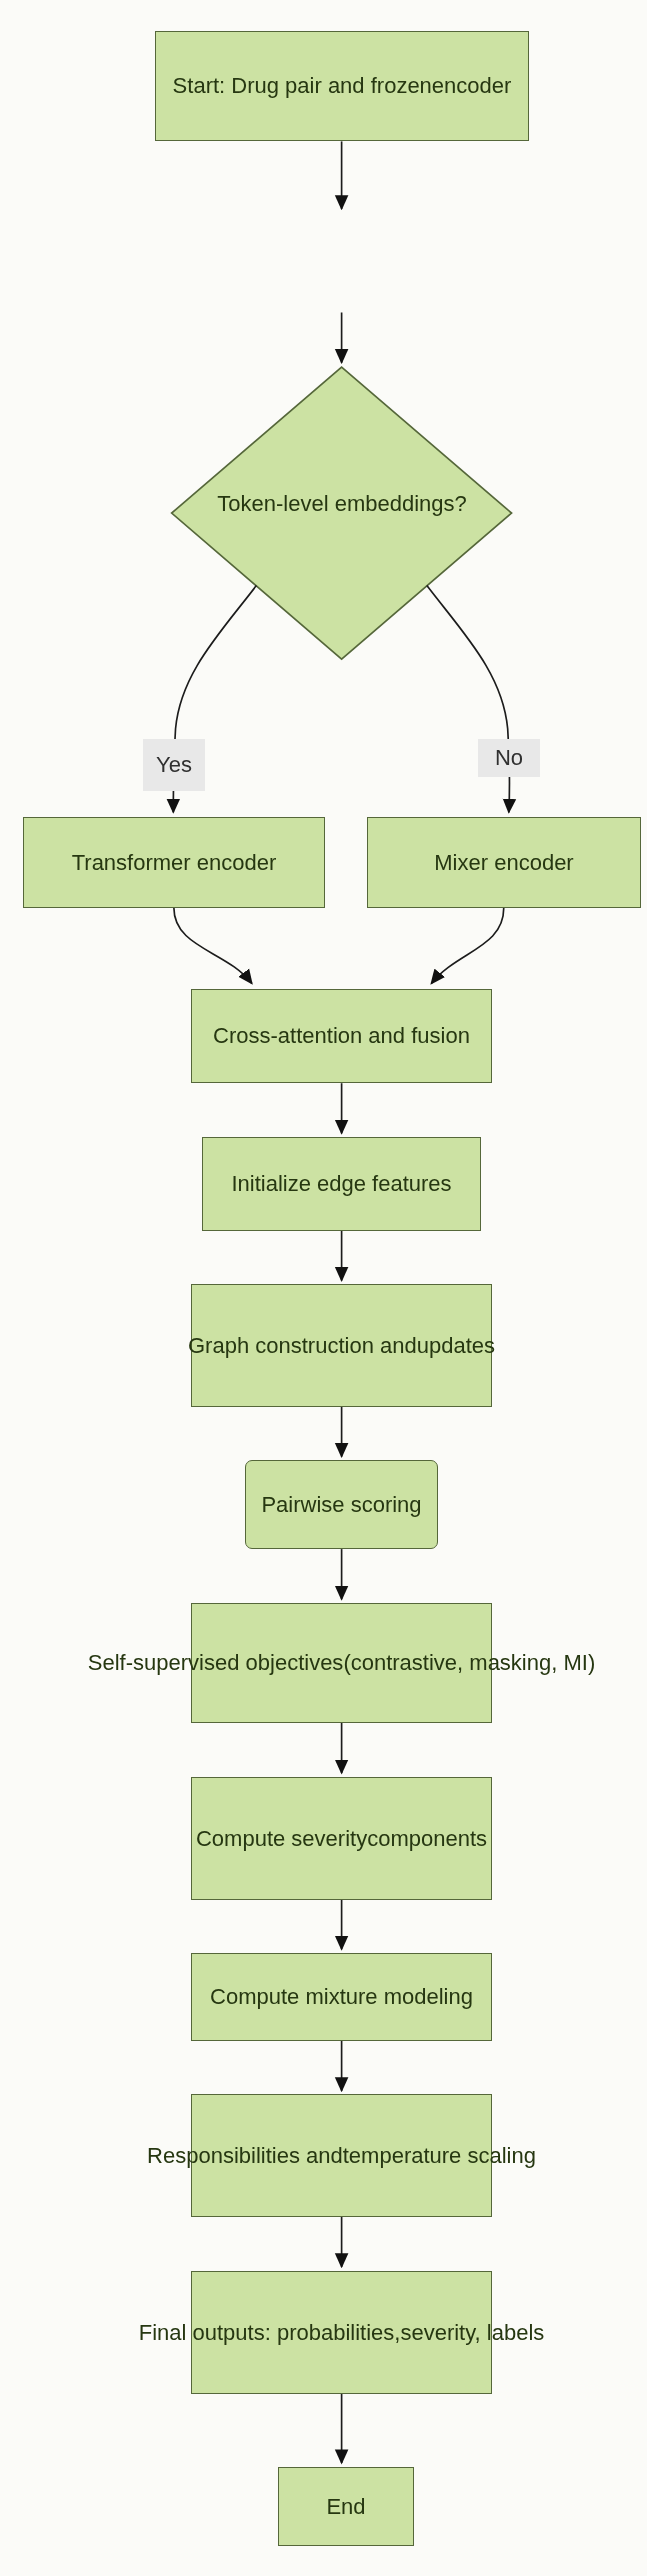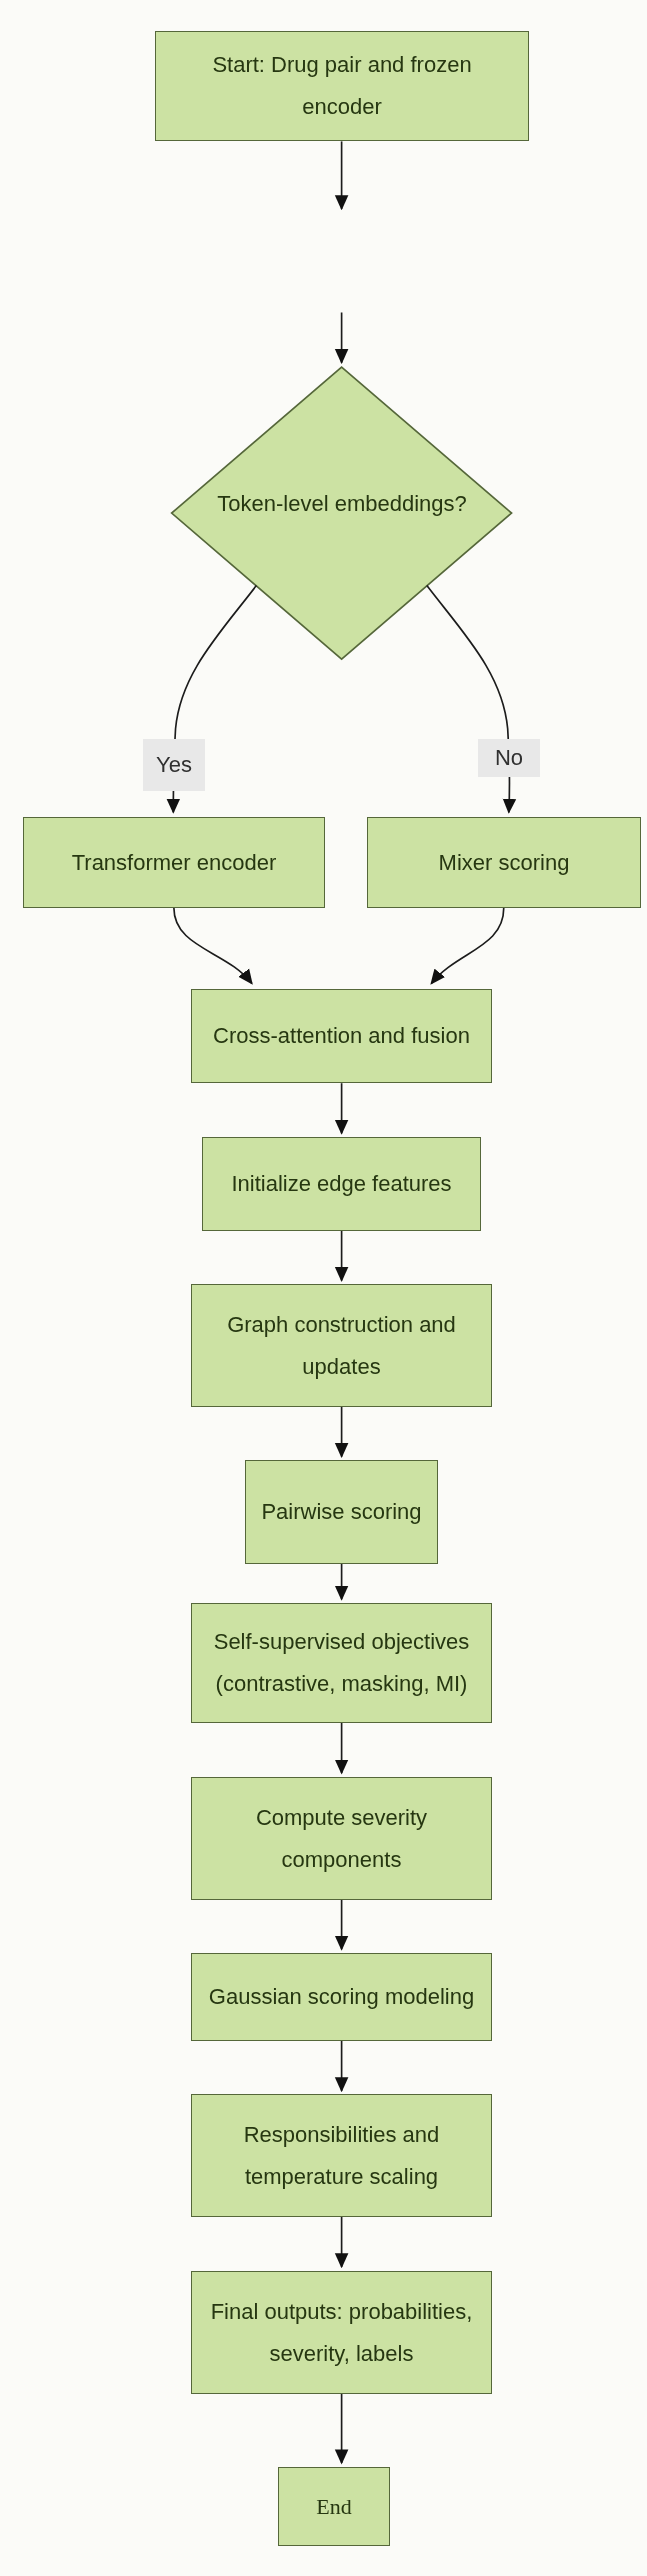--- a/index.html
+++ b/index.html
@@ -17,21 +17,21 @@
     width:647px;
     height:2576px;
     z-index:1;
   }
   .node{
     position:absolute;
     box-sizing:border-box;
     background:#cce2a3;
     border:1.7px solid #55673a;
     display:flex;
-    flex-direction:column;
+    flex-direction:row;
     align-items:center;
     justify-content:center;
     font-size:22px;
     line-height:1.9;
     color:#263711;
     text-align:center;
     z-index:2;
   }
   .node .line{white-space:nowrap;}
   .decision-label{
@@ -105,62 +105,62 @@
 
   <div class="branch-label" style="left:478px; top:739px; width:62px; height:38px;">
     <span>No</span>
   </div>
 
   <div class="node" style="left:23px; top:817px; width:302px; height:91px;">
     <div class="line">Transformer encoder</div>
   </div>
 
   <div class="node" style="left:367px; top:817px; width:274px; height:91px;">
-    <div class="line">Mixer scoring</div>
+    <div class="line">Mixer encoder</div>
   </div>
 
   <div class="node" style="left:191px; top:989px; width:301px; height:94px;">
     <div class="line">Cross-attention and fusion</div>
   </div>
 
   <div class="node" style="left:202px; top:1137px; width:279px; height:94px;">
     <div class="line">Initialize edge features</div>
   </div>
 
   <div class="node" style="left:191px; top:1284px; width:301px; height:123px;">
     <div class="line">Graph construction and</div>
     <div class="line">updates</div>
   </div>
 
-  <div class="node" style="left:245px; top:1460px; width:193px; height:104px;">
+  <div class="node" style="left:245px; top:1460px; width:193px; height:89px;border-radius:7px;">
     <div class="line">Pairwise scoring</div>
   </div>
 
   <div class="node" style="left:191px; top:1603px; width:301px; height:120px;">
     <div class="line">Self-supervised objectives</div>
     <div class="line">(contrastive, masking, MI)</div>
   </div>
 
   <div class="node" style="left:191px; top:1777px; width:301px; height:123px;">
     <div class="line">Compute severity</div>
     <div class="line">components</div>
   </div>
 
   <div class="node" style="left:191px; top:1953px; width:301px; height:88px;">
-    <div class="line">Gaussian scoring modeling</div>
+    <div class="line">Compute mixture modeling</div>
   </div>
 
   <div class="node" style="left:191px; top:2094px; width:301px; height:123px;">
     <div class="line">Responsibilities and</div>
     <div class="line">temperature scaling</div>
   </div>
 
   <div class="node" style="left:191px; top:2271px; width:301px; height:123px;">
     <div class="line">Final outputs: probabilities,</div>
     <div class="line">severity, labels</div>
   </div>
 
-  <div class="node" style="left:278px; top:2467px; width:112px; height:79px;font-family:Liberation Serif, serif;">
+  <div class="node" style="left:278px; top:2467px; width:136px; height:79px;">
     <div class="line">End</div>
   </div>
 
 </div>
 
 
 </body></html>

